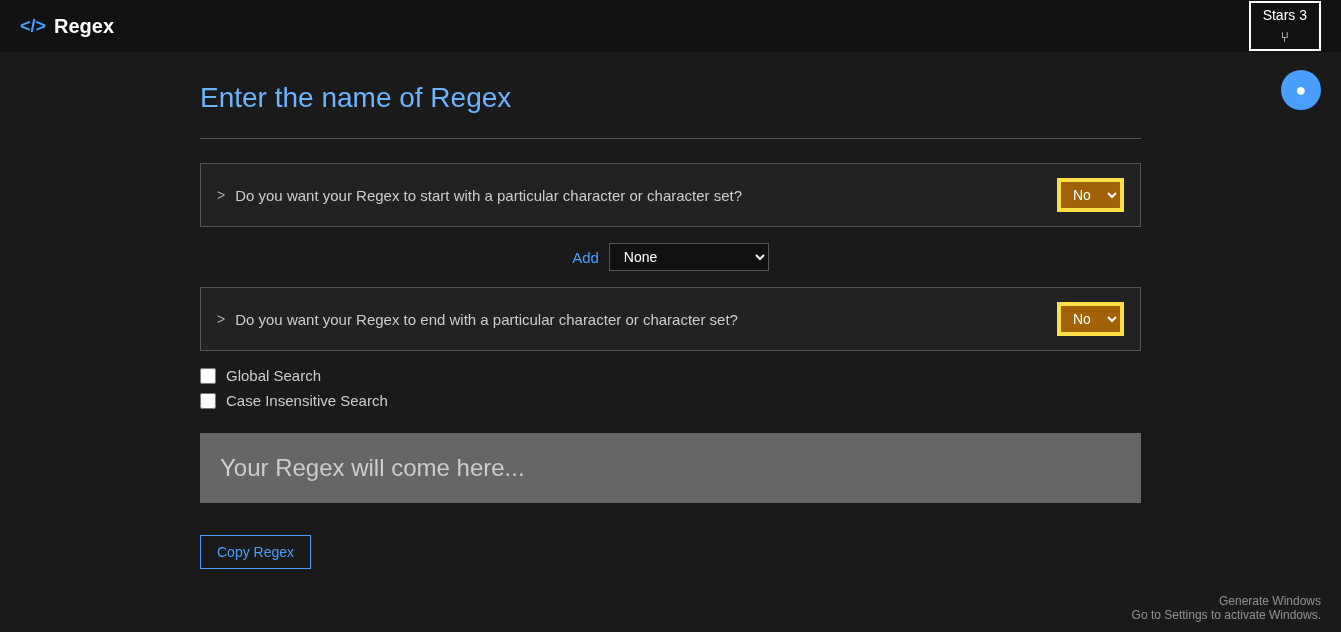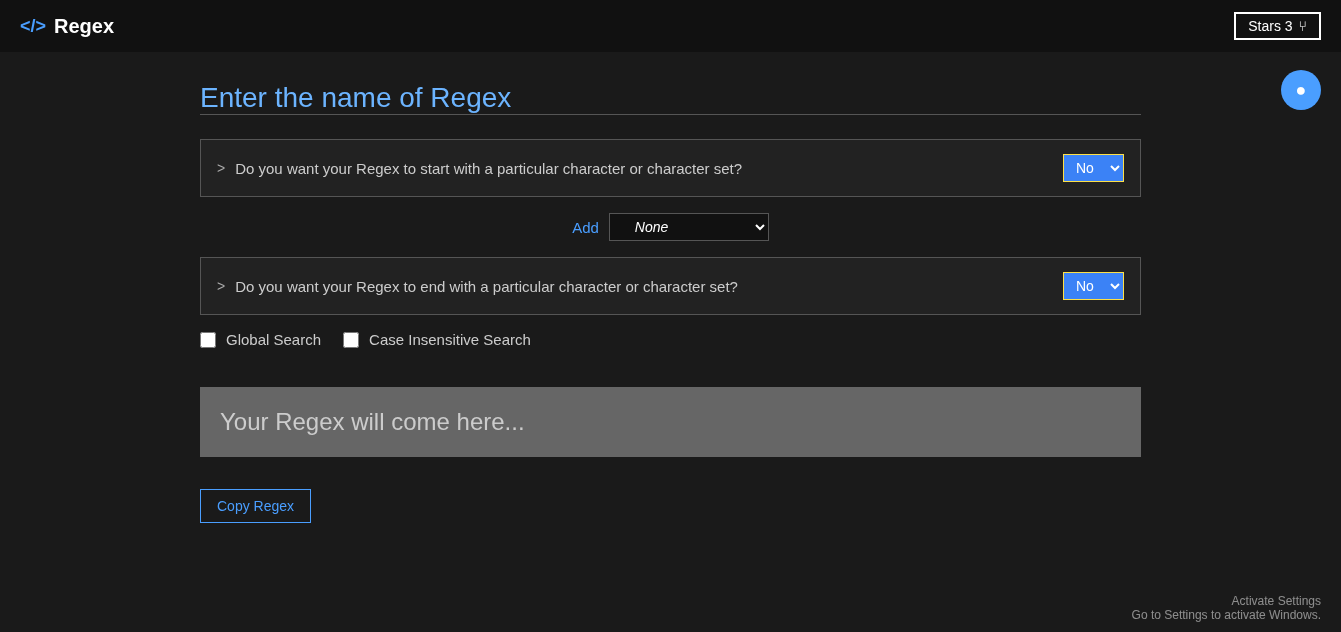--- a/index.html
+++ b/index.html
@@ -44,32 +44,33 @@
     .stars-btn {
       border: 2px solid #ffffff;
       background: transparent;
       color: #ffffff;
       padding: 4px 12px;
       cursor: pointer;
       font-size: 14px;
       display: flex;
       align-items: center;
       gap: 6px;
+      flex-direction: column;
     }
 
     
     .main-content {
       padding: 30px 200px 30px 200px;
       position: relative;
     }
 
     .page-title {
       font-size: 28px;
       color: #6cb4ff;
-      margin-bottom: 0;
+      margin-bottom: 24px;
       font-weight: normal;
     }
 
     .title-underline {
       border: none;
       border-top: 1px solid #555;
       margin-bottom: 24px;
     }
 
     
@@ -90,23 +91,23 @@
       font-size: 15px;
       color: #cccccc;
     }
 
     .chevron {
       color: #aaaaaa;
       font-size: 14px;
     }
 
     .question-select {
-      background-color: #3b82f6;
-      color: #ffffff;
-      border: 1px solid #fde047;
+      background-color: #a16207;
+      color: #ffffff;
+      border: 4px solid #fde047;
       padding: 4px 8px;
       font-size: 14px;
       cursor: pointer;
     }
 
     
     .add-row {
       display: flex;
       align-items: center;
       justify-content: center;
@@ -116,33 +117,32 @@
 
     .add-label {
       color: #4a9eff;
       font-size: 15px;
     }
 
     .add-select {
       background-color: #111;
       color: #ffffff;
       border: 1px solid #555;
-      padding: 4px 21px;
+      padding: 4px 10px;
       font-size: 14px;
       cursor: pointer;
       min-width: 160px;
-      font-style: italic;
     }
 
     
     .checkbox-group {
       display: flex;
-      flex-direction: row;
-      gap: 22px;
-      margin-bottom: 39px;
+      flex-direction: column;
+      gap: 8px;
+      margin-bottom: 24px;
     }
 
     .checkbox-item {
       display: flex;
       align-items: center;
       gap: 10px;
       font-size: 15px;
       color: #cccccc;
       cursor: pointer;
     }
@@ -293,15 +293,15 @@
   
   <div class="regex-output">
     <span>Your Regex will come here...</span>
   </div>
 
   
   <button class="copy-btn">Copy Regex</button>
 </main>
 
 <div class="activation-watermark">
-  <div>Activate Settings</div>
+  <div>Generate Windows</div>
   <div>Go to Settings to activate Windows.</div>
 </div>
 
 </body></html>

